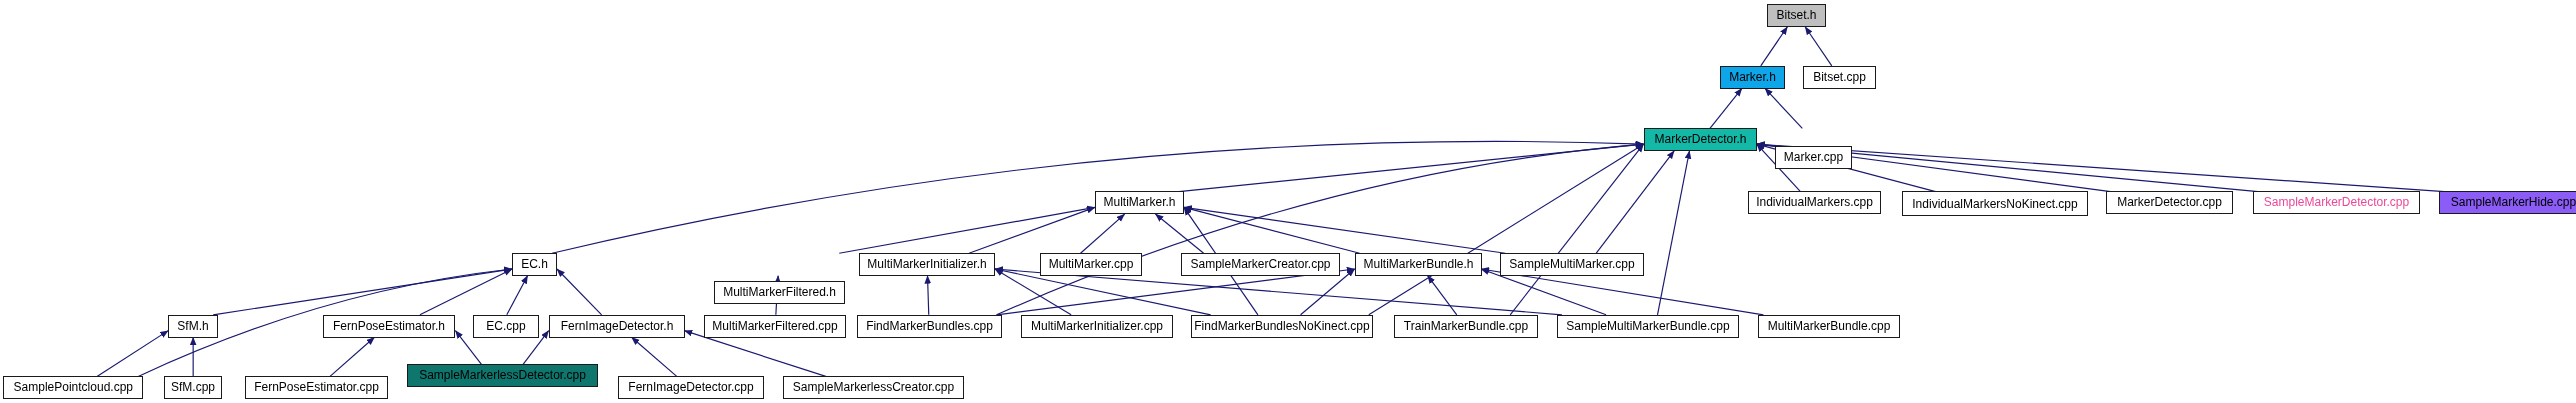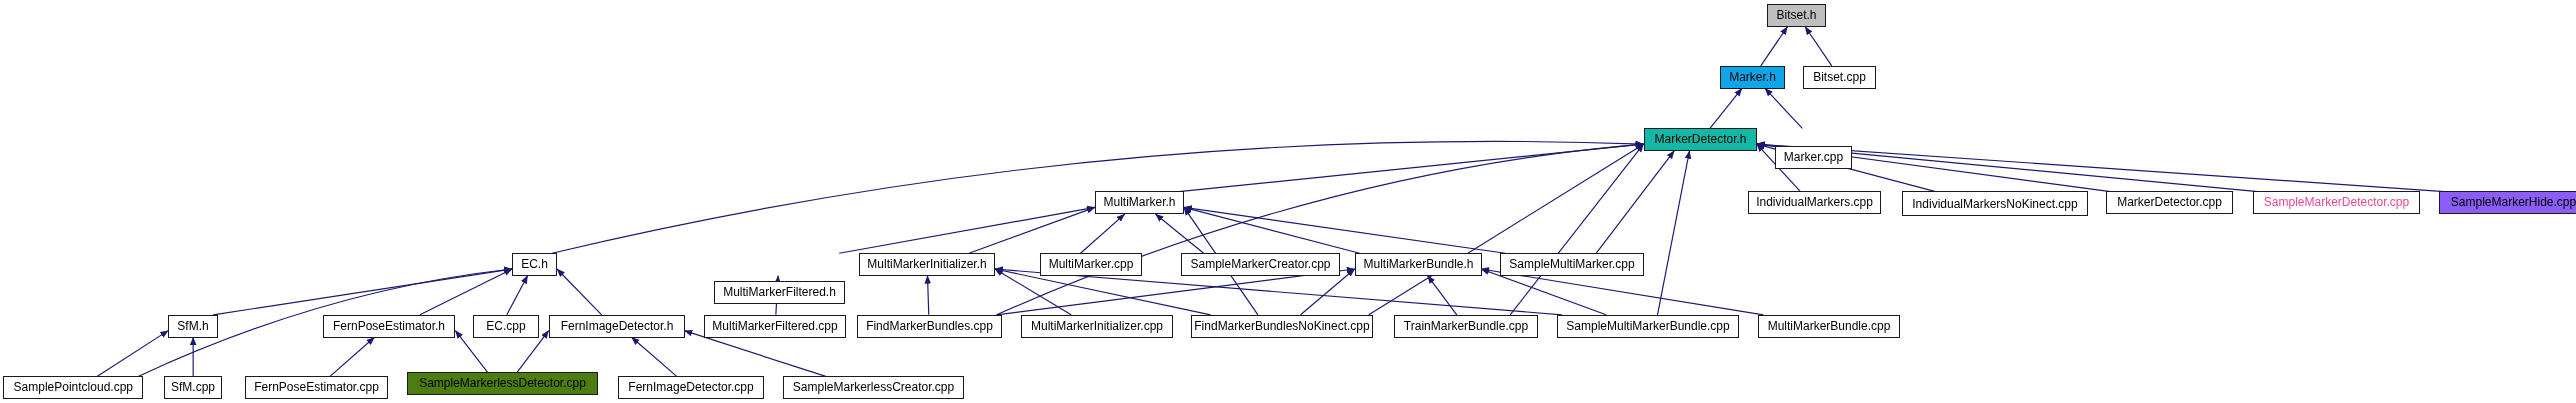--- a/index.html
+++ b/index.html
@@ -110,18 +110,18 @@
       <div class="node" style="left: 704px; top: 315px; width: 142px; height: 22.5px; border-color: rgb(26, 26, 26); color: rgb(0, 0, 0); background: rgb(255, 255, 255);">MultiMarkerFiltered.cpp</div>
       <div class="node" style="left: 857px; top: 315px; width: 145px; height: 22.5px; border-color: rgb(26, 26, 26); color: rgb(0, 0, 0); background: rgb(255, 255, 255);">FindMarkerBundles.cpp</div>
       <div class="node" style="left: 1021px; top: 315px; width: 152px; height: 22.5px; border-color: rgb(26, 26, 26); color: rgb(0, 0, 0); background: rgb(255, 255, 255);">MultiMarkerInitializer.cpp</div>
       <div class="node" style="left: 1191px; top: 315px; width: 182px; height: 22.5px; border-color: rgb(26, 26, 26); color: rgb(0, 0, 0); background: rgb(255, 255, 255);">FindMarkerBundlesNoKinect.cpp</div>
       <div class="node" style="left: 1394px; top: 315px; width: 144px; height: 22.5px; border-color: rgb(26, 26, 26); color: rgb(0, 0, 0); background: rgb(255, 255, 255);">TrainMarkerBundle.cpp</div>
       <div class="node" style="left: 1557px; top: 315px; width: 182px; height: 22.5px; border-color: rgb(26, 26, 26); color: rgb(0, 0, 0); background: rgb(255, 255, 255);">SampleMultiMarkerBundle.cpp</div>
       <div class="node" style="left: 1758px; top: 315px; width: 142px; height: 22.5px; border-color: rgb(26, 26, 26); color: rgb(0, 0, 0); background: rgb(255, 255, 255);">MultiMarkerBundle.cpp</div>
       <div class="node" style="left: 3.3px; top: 376px; width: 140px; height: 22.5px; border-color: rgb(26, 26, 26); color: rgb(0, 0, 0); background: rgb(255, 255, 255);">SamplePointcloud.cpp</div>
       <div class="node" style="left: 164px; top: 376px; width: 58px; height: 22.5px; border-color: rgb(26, 26, 26); color: rgb(0, 0, 0); background: rgb(255, 255, 255);">SfM.cpp</div>
       <div class="node" style="left: 245px; top: 376px; width: 143px; height: 22.5px; border-color: rgb(26, 26, 26); color: rgb(0, 0, 0); background: rgb(255, 255, 255);">FernPoseEstimator.cpp</div>
-      <div class="node" style="left: 407px; top: 372px; width: 191px; height: 22.5px; border-color: rgb(26, 26, 26); color: rgb(0, 0, 0); background: #4d7c0f;">SampleMarkerlessDetector.cpp</div>
+      <div class="node" style="left: 407px; top: 364px; width: 191px; height: 22.5px; border-color: rgb(26, 26, 26); color: rgb(0, 0, 0); background: #0f766e;">SampleMarkerlessDetector.cpp</div>
       <div class="node" style="left: 618px; top: 376px; width: 146px; height: 22.5px; border-color: rgb(26, 26, 26); color: rgb(0, 0, 0); background: rgb(255, 255, 255);">FernImageDetector.cpp</div>
       <div class="node" style="left: 783px; top: 376px; width: 181px; height: 22.5px; border-color: rgb(26, 26, 26); color: rgb(0, 0, 0); background: rgb(255, 255, 255);">SampleMarkerlessCreator.cpp</div>
     </div>
 </div>
 
 
 </body></html>

